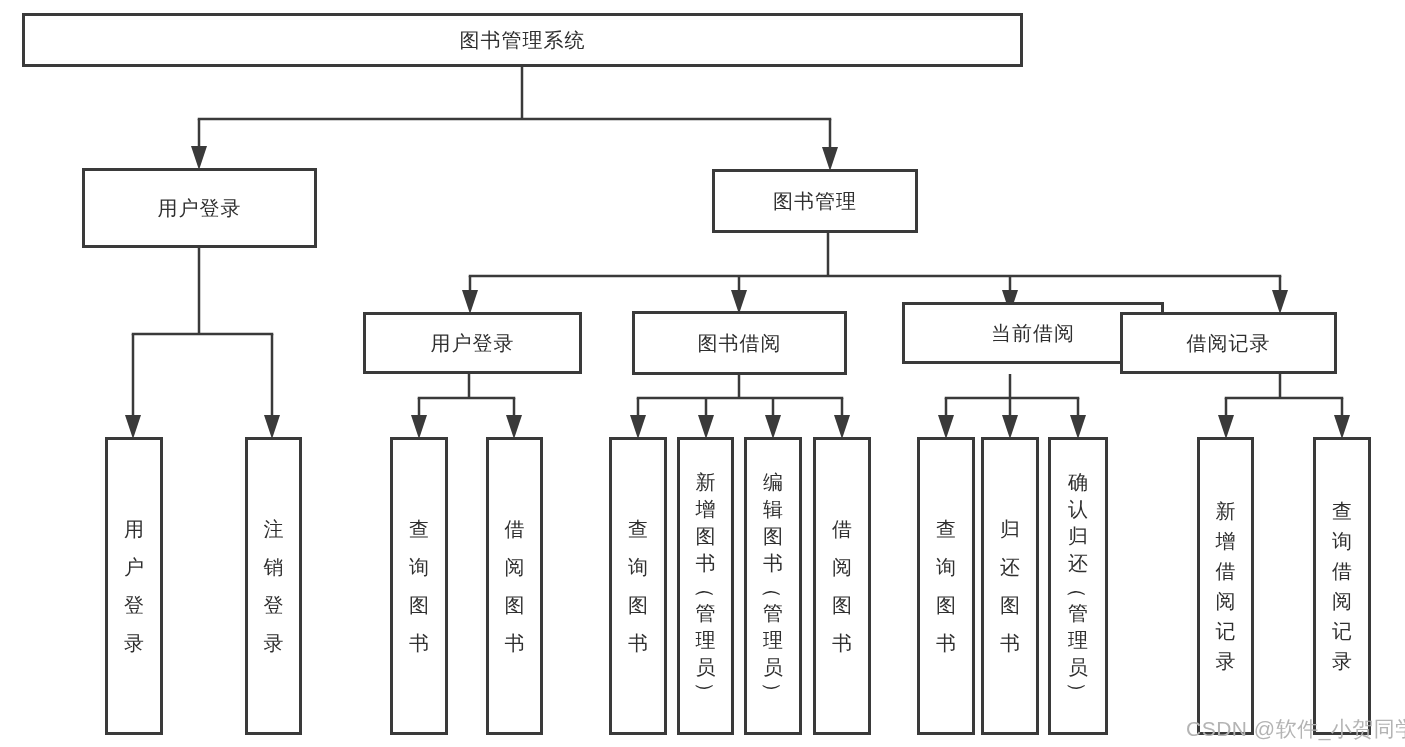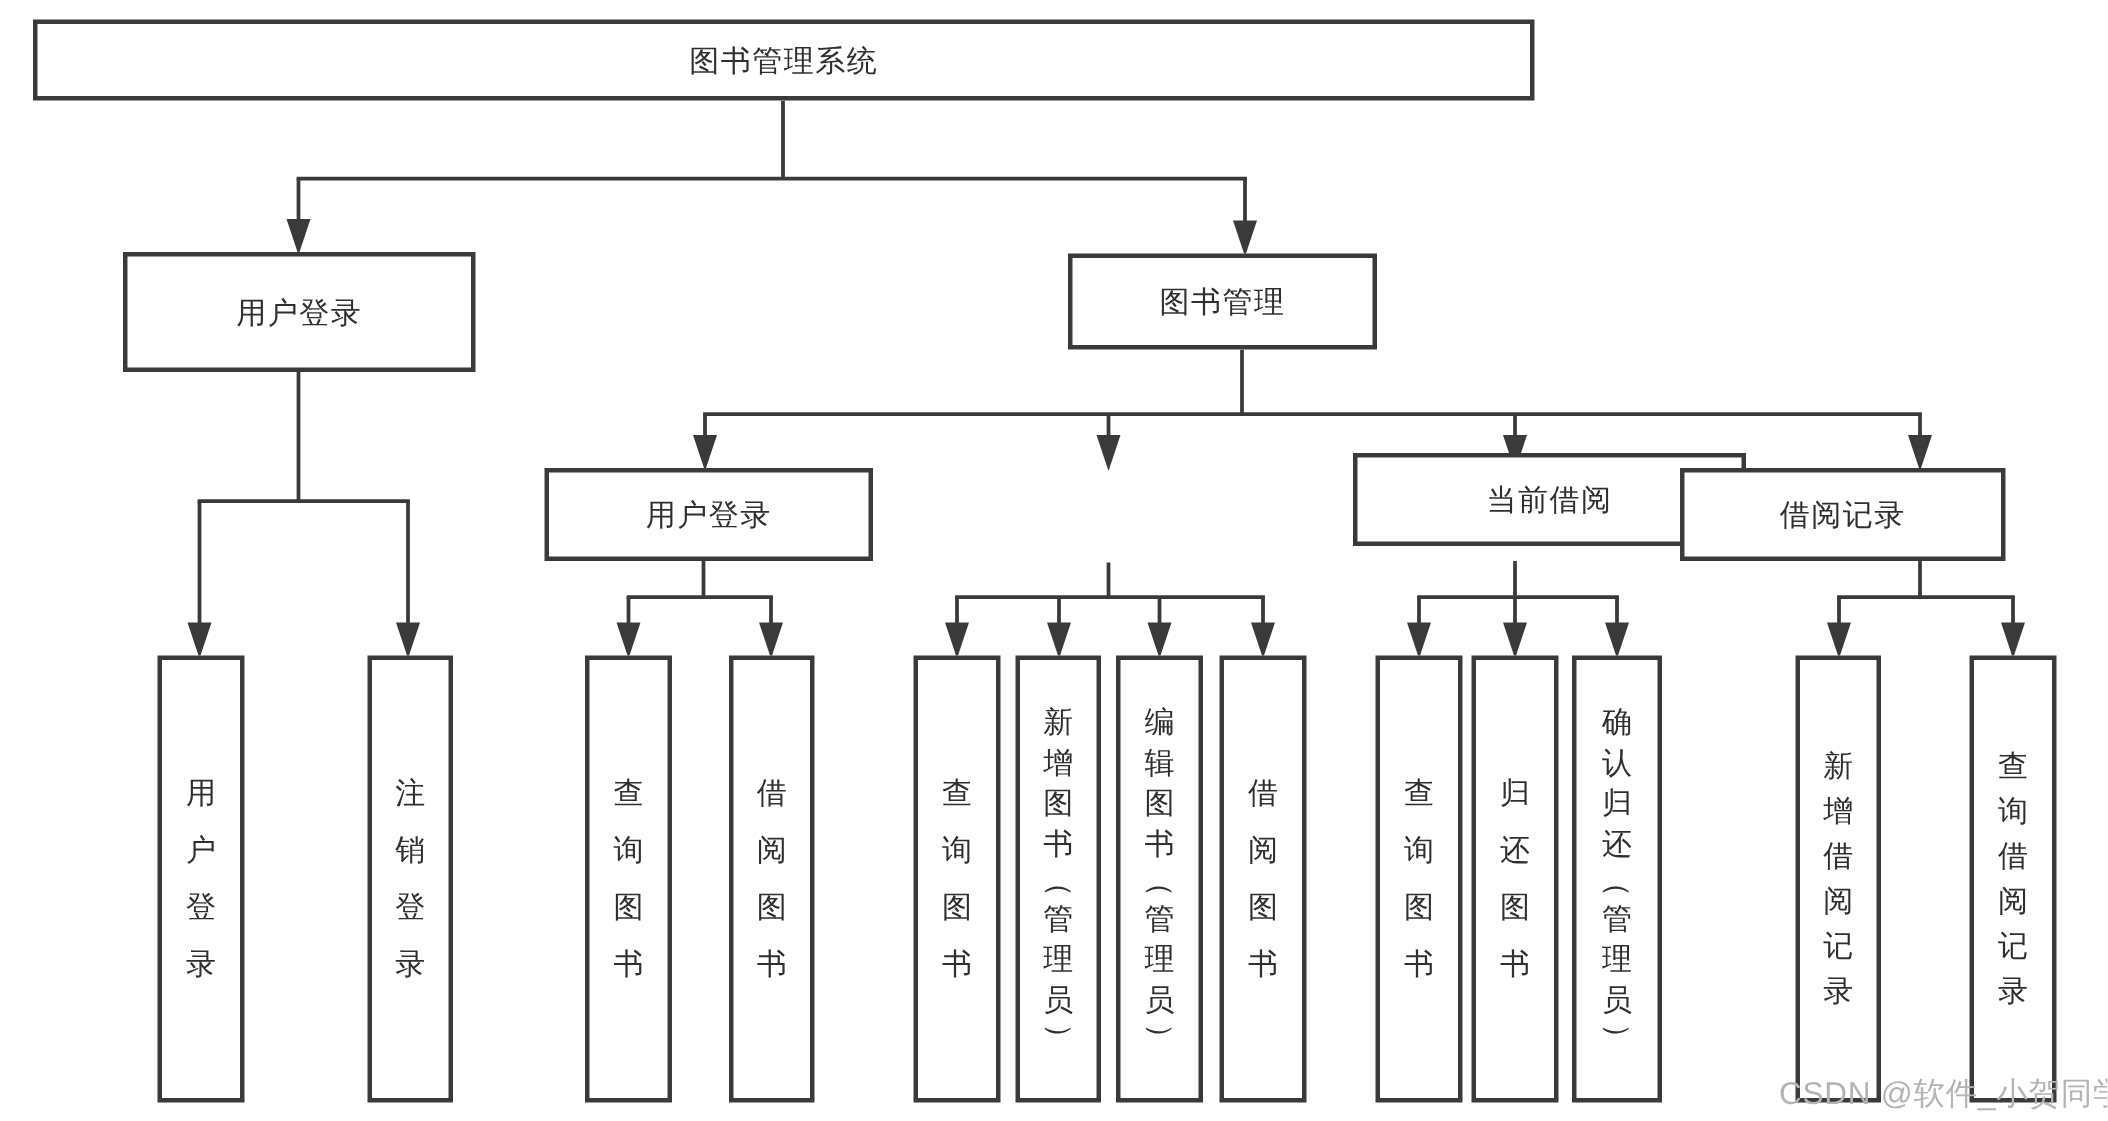--- a/index.html
+++ b/index.html
@@ -130,20 +130,21 @@
         <path d="M 1334 415 L 1350 415 L 1342 439 Z" fill="#3a3a3a"></path>
       </g>
     </svg>
 
   <div class="hbox" style="left:22px;top:13px;width:1001px;height:54px">图书管理系统</div>
 
   <div class="hbox" style="left:82px;top:168px;width:235px;height:80px">用户登录</div>
   <div class="hbox" style="left:712px;top:169px;width:206px;height:64px">图书管理</div>
 
   <div class="hbox" style="left:363px;top:312px;width:219px;height:62px">用户登录</div>
+  <div class="hbox" style="left:632px;top:311px;width:215px;height:64px">图书借阅</div>
   <div class="hbox" style="left:902px;top:302px;width:262px;height:62px">当前借阅</div>
   <div class="hbox" style="left:1120px;top:312px;width:217px;height:62px">借阅记录</div>
 
   <div class="vbox" style="left: 105px; width: 58px; gap: 18px;">
       <span class="vchar">用</span>
       <span class="vchar">户</span>
       <span class="vchar">登</span>
       <span class="vchar">录</span>
     </div>
   <div class="vbox" style="left: 245px; width: 57px; gap: 18px;">

